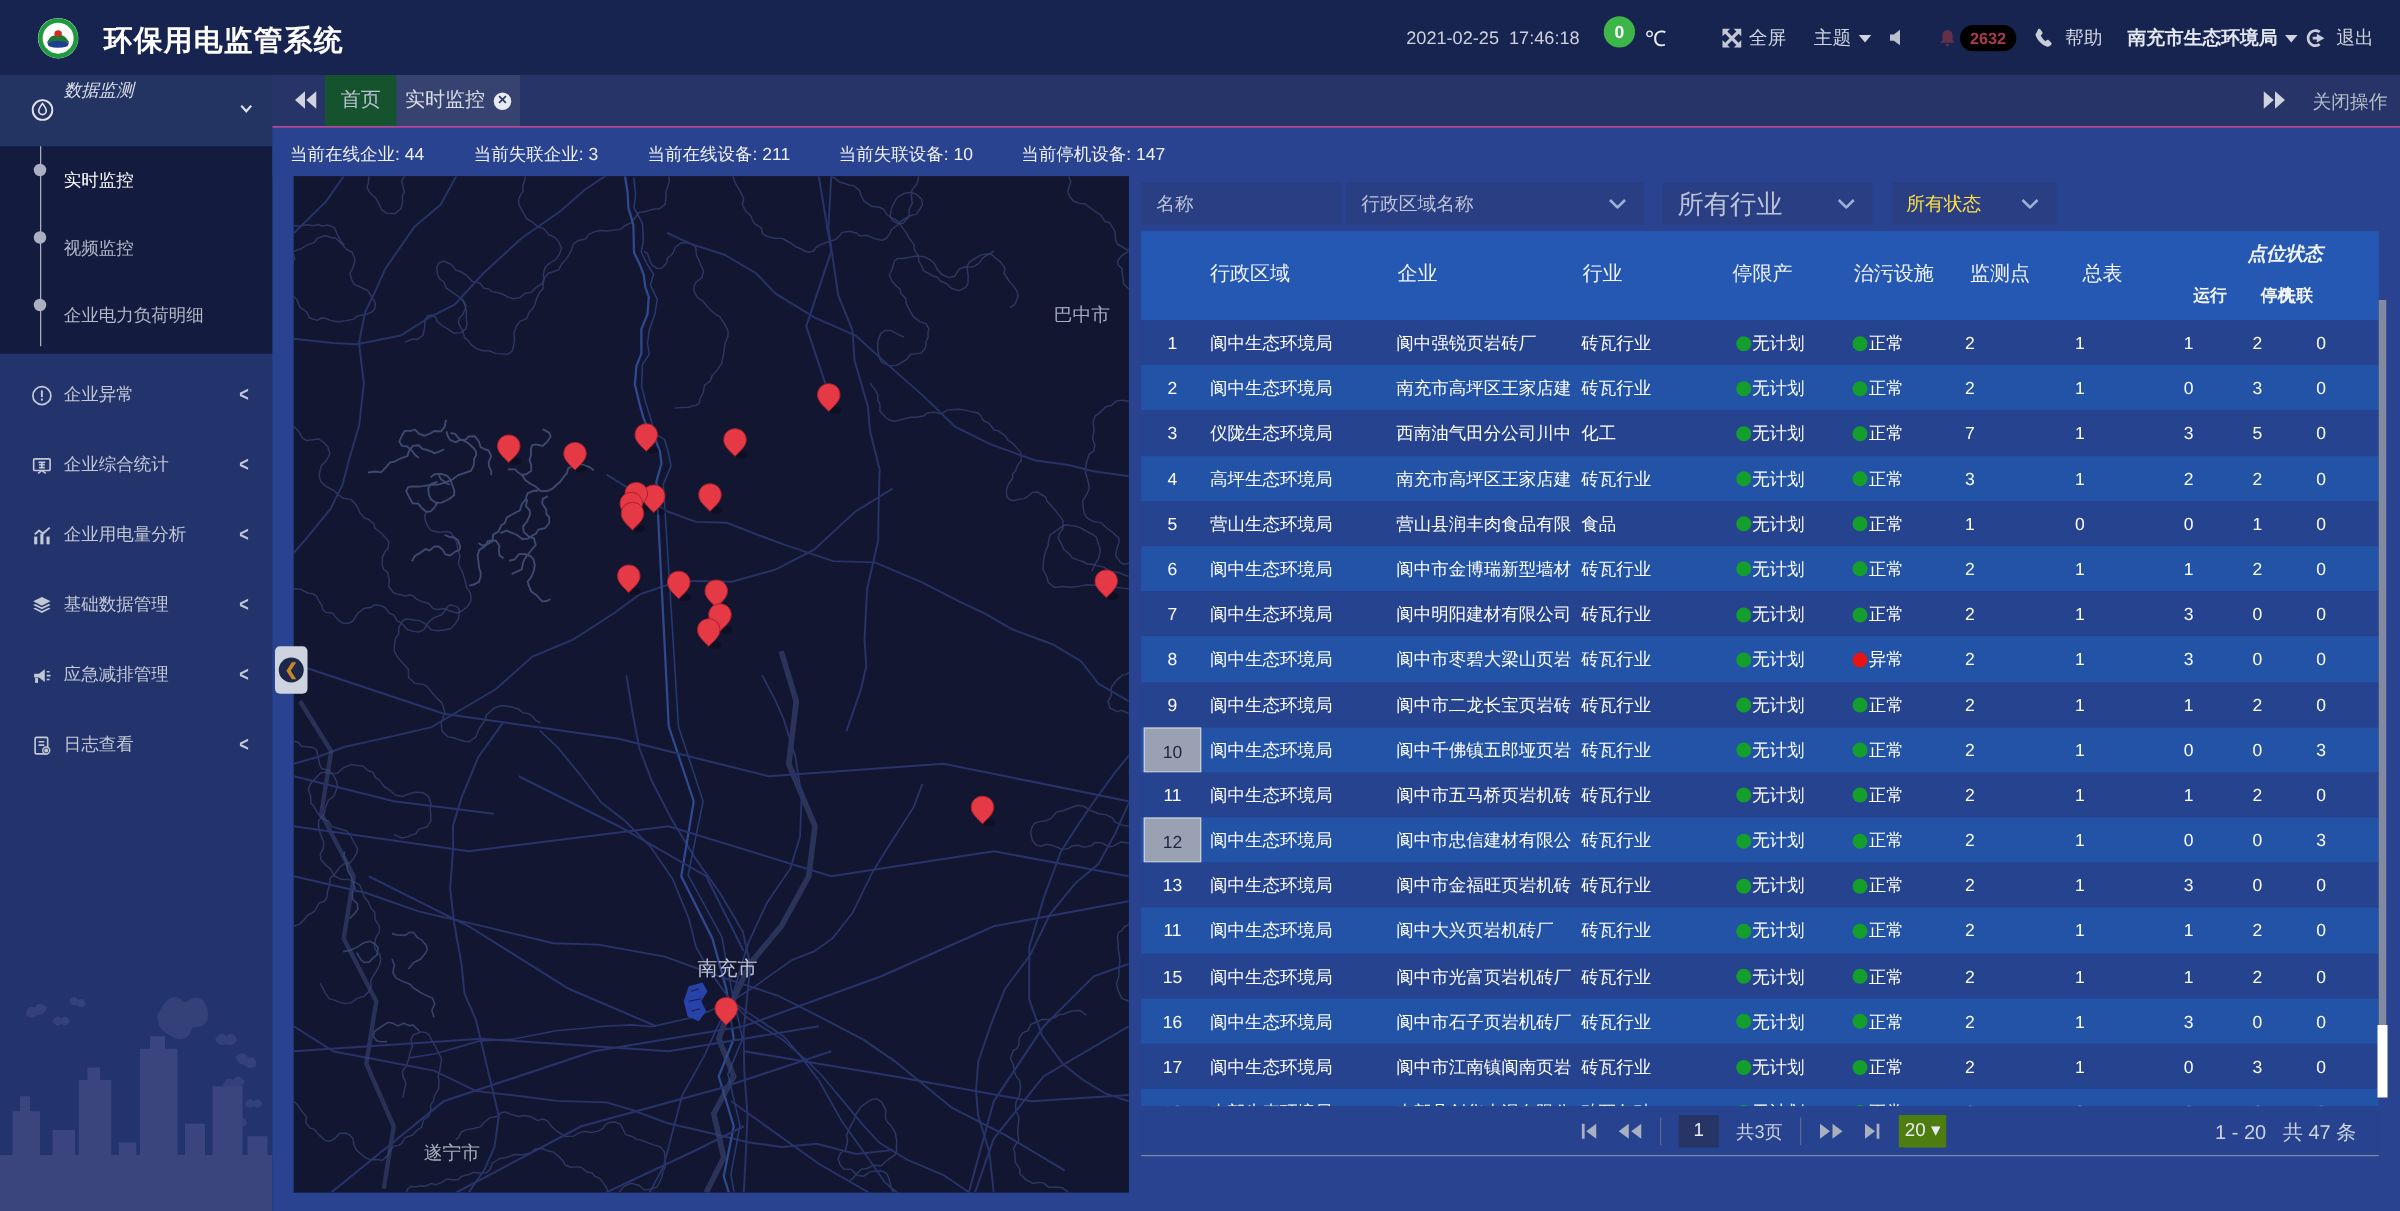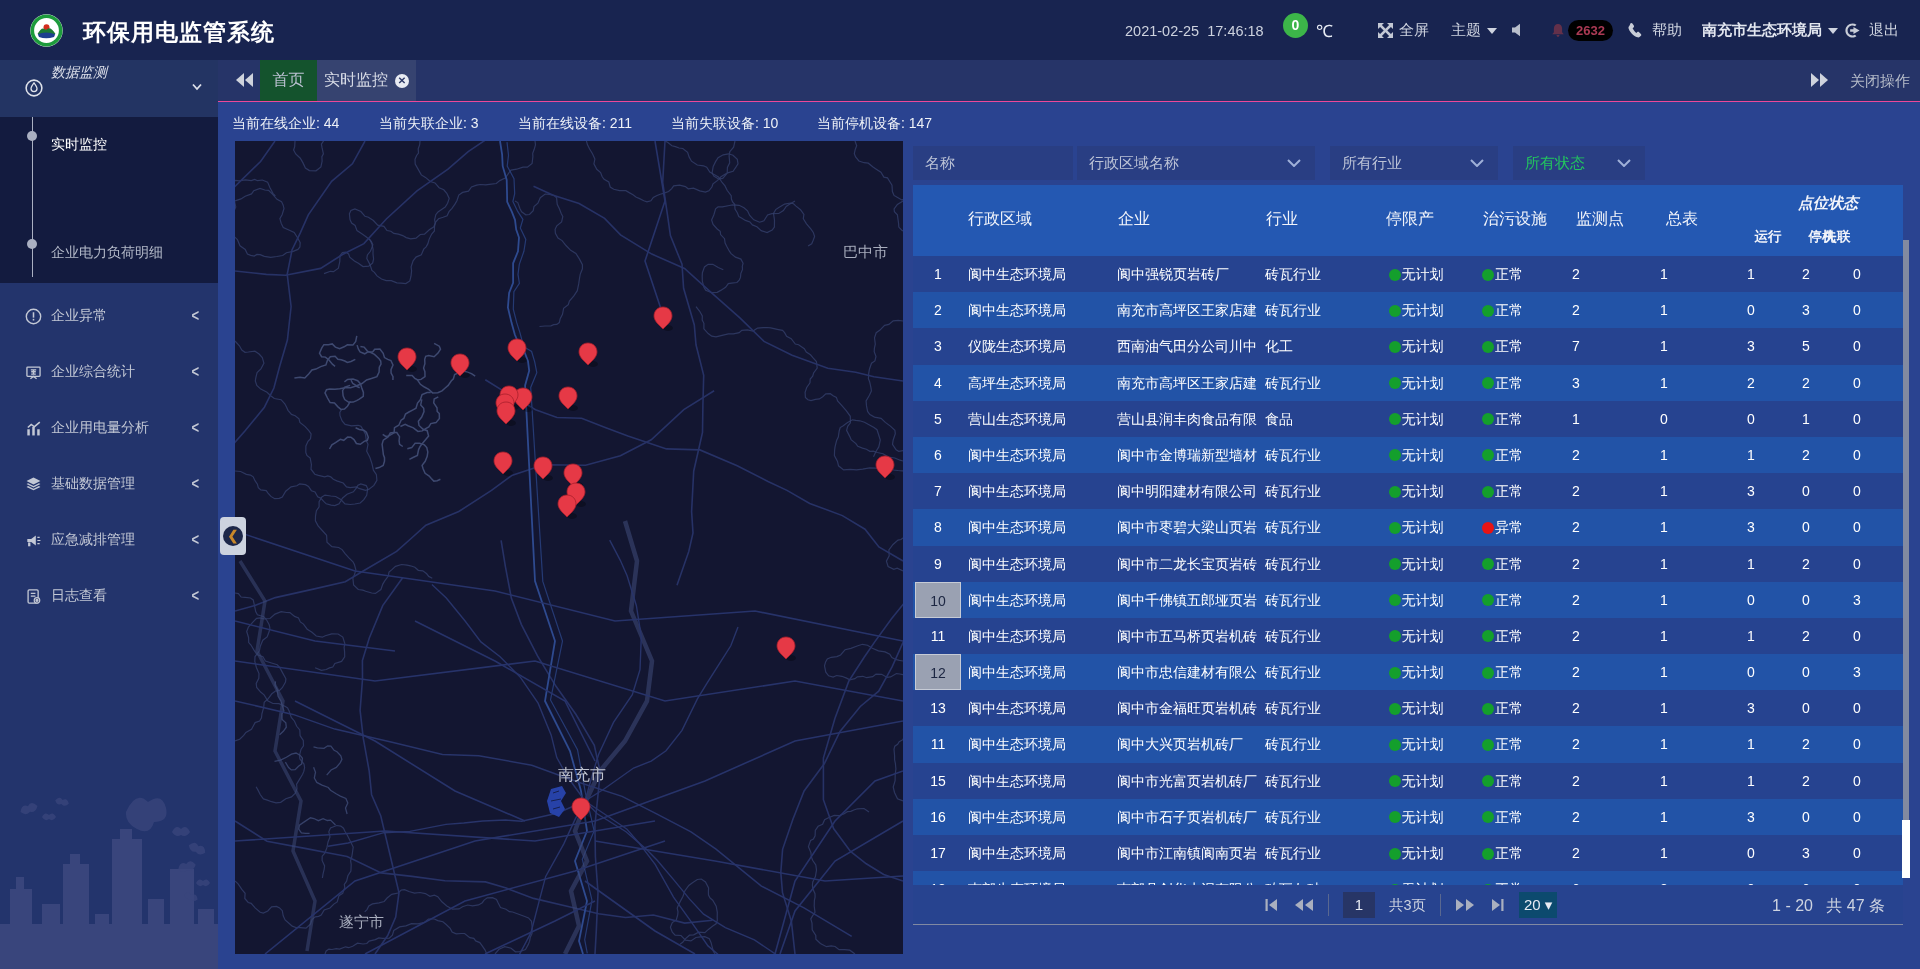--- a/index.html
+++ b/index.html
@@ -101,21 +101,21 @@
 
 
 #scrolltrack { position:absolute; left:1903px; top:240px; width:6px; height:580px; background:#828aa0; }
 #scrollthumb { position:absolute; left:1902px; top:820px; width:8px; height:58px; background:#ffffff; }
 
 
 #pager { position:absolute; left:913px; top:885px; width:990px; height:40px; background:#27438f; border-bottom:1px solid #8089a2; color:#c6cbd8; }
 #pager .ctr { position:absolute; left:351px; top:0; height:40px; display:flex; align-items:center; gap:14px; }
 #pager .sep { width:1px; height:22px; background:#5a6890; }
 #pginput { width:32px; height:26px; background:#273566; color:#e8ebf3; font-size:15px; text-align:center; line-height:26px; }
-#pgsel { width:38px; height:26px; background:#0c4a6e; color:#e8ebf3; font-size:15px; text-align:center; line-height:26px; }
+#pgsel { width:38px; height:26px; background:#4d7c0f; color:#e8ebf3; font-size:15px; text-align:center; line-height:26px; }
 #pgtext { font-size:14.5px; color:#cdd3e0; }
 #pager .right { position:absolute; right:18px; top:11px; font-size:16px; color:#cdd3e0; }
 </style>
 </head>
 <body>
 
 <div id="topbar">
   <svg id="logo" width="33" height="33" viewBox="0 0 33 33">
     <circle cx="16.5" cy="16.5" r="16.2" fill="#ffffff"></circle>
     <circle cx="16.5" cy="16.5" r="14.2" fill="none" stroke="#1d9b3c" stroke-width="3.6"></circle>
@@ -171,20 +171,24 @@
     <div class="txt">数据监测</div>
     <svg class="chevd" viewBox="0 0 10 10">
         <path d="M1,2.5 L5,7 L9,2.5" fill="none" stroke="#dde0ea" stroke-width="1.8"></path>
       </svg>
   </div>
   <div id="submenu">
     <div class="line"></div>
     <div class="subitem active" style="top:3px">
         <div class="dotm"></div>
         <div class="txt">实时监控</div>
+      </div>
+    <div class="subitem" style="top:57px">
+        <div class="dotm"></div>
+        <div class="txt">视频监控</div>
       </div>
     <div class="subitem" style="top:111px">
         <div class="dotm"></div>
         <div class="txt">企业电力负荷明细</div>
       </div>
   </div>
   <div id="sideitems">
     <div class="mitem">
       <svg class="ic" width="22" height="22" viewBox="0 0 22 22">
           <circle cx="11" cy="11" r="9.3" fill="none" stroke="#c3c8d5" stroke-width="1.8"></circle>
@@ -463,27 +467,27 @@
 
 <div id="filterrow" class="frow" style="left:913px;width:160px">
     <span style="padding-left:12px">名称</span>
   </div>
 <div id="filterrow2" class="frow abs" style="left:1077px;top:146px;width:238px;height:34px;background:#293e83;color:#bcc3d6;font-size:15px">
     <span style="padding-left:12px">行政区域名称</span>
   <svg class="fchev" style="position:absolute;right:14px" viewBox="0 0 14 8">
       <path d="M1,1 L7,7 L13,1" fill="none" stroke="#9fb0d8" stroke-width="2"></path>
     </svg>
   </div>
-<div class="frow abs" style="left:1330px;top:146px;width:168px;height:34px;background:#293e83;color:#bcc3d6;font-size:15px">
+<div class="frow abs" style="left:1330px;top:146px;width:168px;height:34px;background:#293e83;color:#bcc3d6;font-size:21px">
     <span style="padding-left:12px">所有行业</span>
   <svg class="fchev" style="position:absolute;right:14px" viewBox="0 0 14 8">
       <path d="M1,1 L7,7 L13,1" fill="none" stroke="#9fb0d8" stroke-width="2"></path>
     </svg>
   </div>
-<div class="frow abs" style="left:1513px;top:146px;width:132px;height:34px;background:#293e83;color:#22c55e;font-size:15px">
+<div class="frow abs" style="left:1513px;top:146px;width:132px;height:34px;background:#293e83;color:#fde047;font-size:15px">
     <span style="padding-left:12px">所有状态</span>
   <svg class="fchev" style="position:absolute;right:14px" viewBox="0 0 14 8">
       <path d="M1,1 L7,7 L13,1" fill="none" stroke="#9fb0d8" stroke-width="2"></path>
     </svg>
   </div>
 
 <div id="thead">
   <span class="h hm" style="left:87px">行政区域</span>
   <span class="h hm" style="left:221px">企业</span>
   <span class="h hm" style="left:369px">行业</span>

